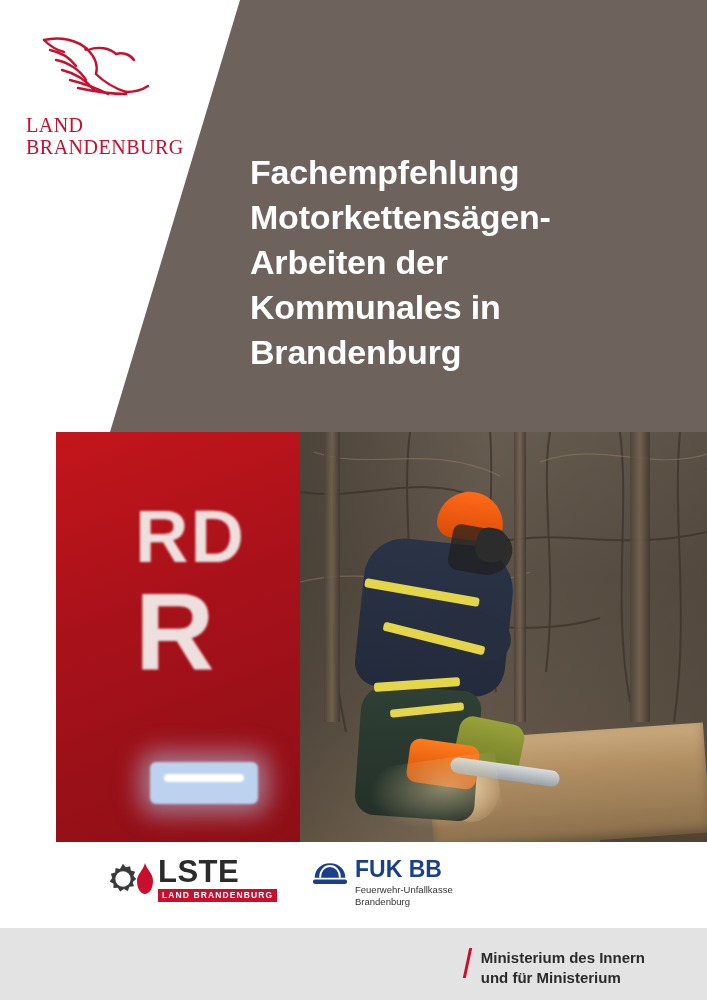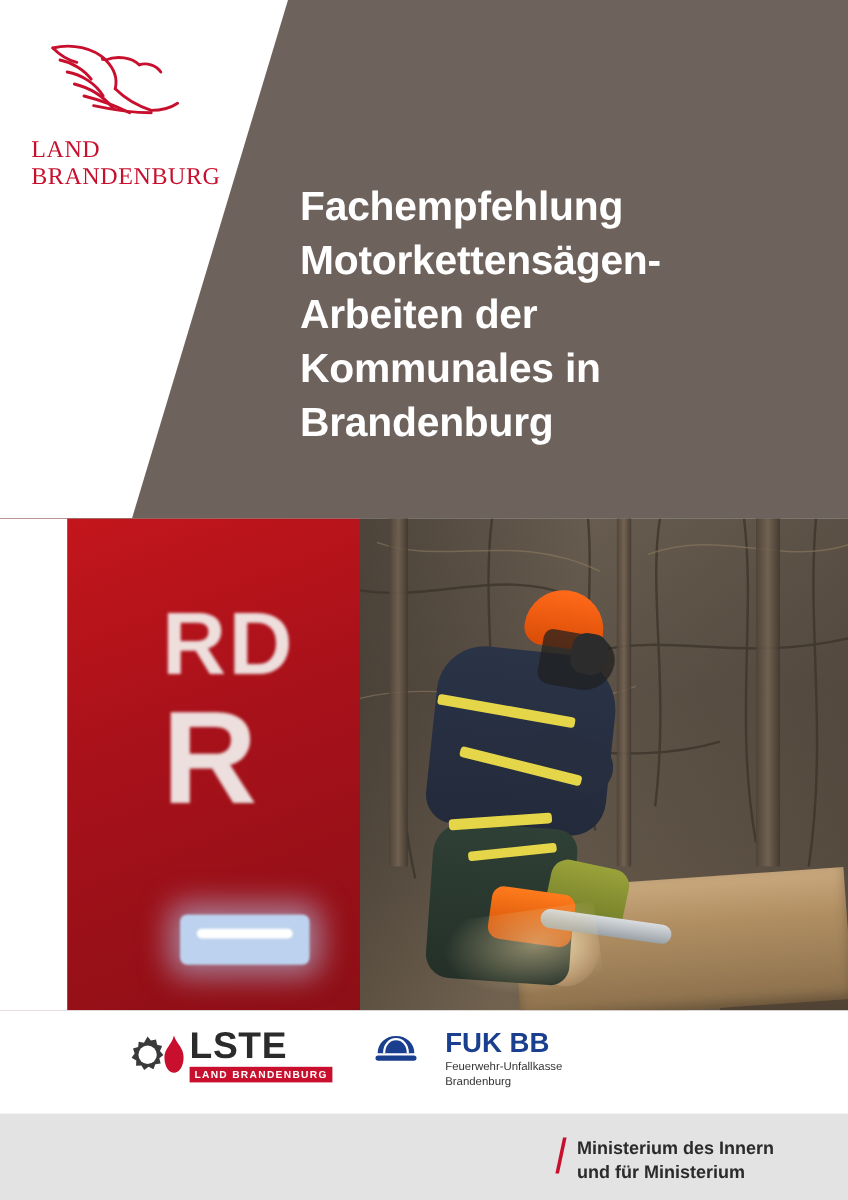--- a/index.html
+++ b/index.html
@@ -322,21 +322,20 @@
     display: block;
     margin-top: 2px;
     text-align: center;
   }
   .logo-fuk {
     position: absolute;
     left: 312px;
     top: 16px;
     display: flex;
     align-items: flex-start;
-    gap: 16px;
   }
   .fuk-mark { width: 36px; height: 30px; margin-top: 2px; }
   .fuk-words { margin-left: 7px; }
   .fuk-main {
     font-size: 23px;
     font-weight: bold;
     color: #1b3f8f;
     line-height: 1;
   }
   .fuk-sub {

